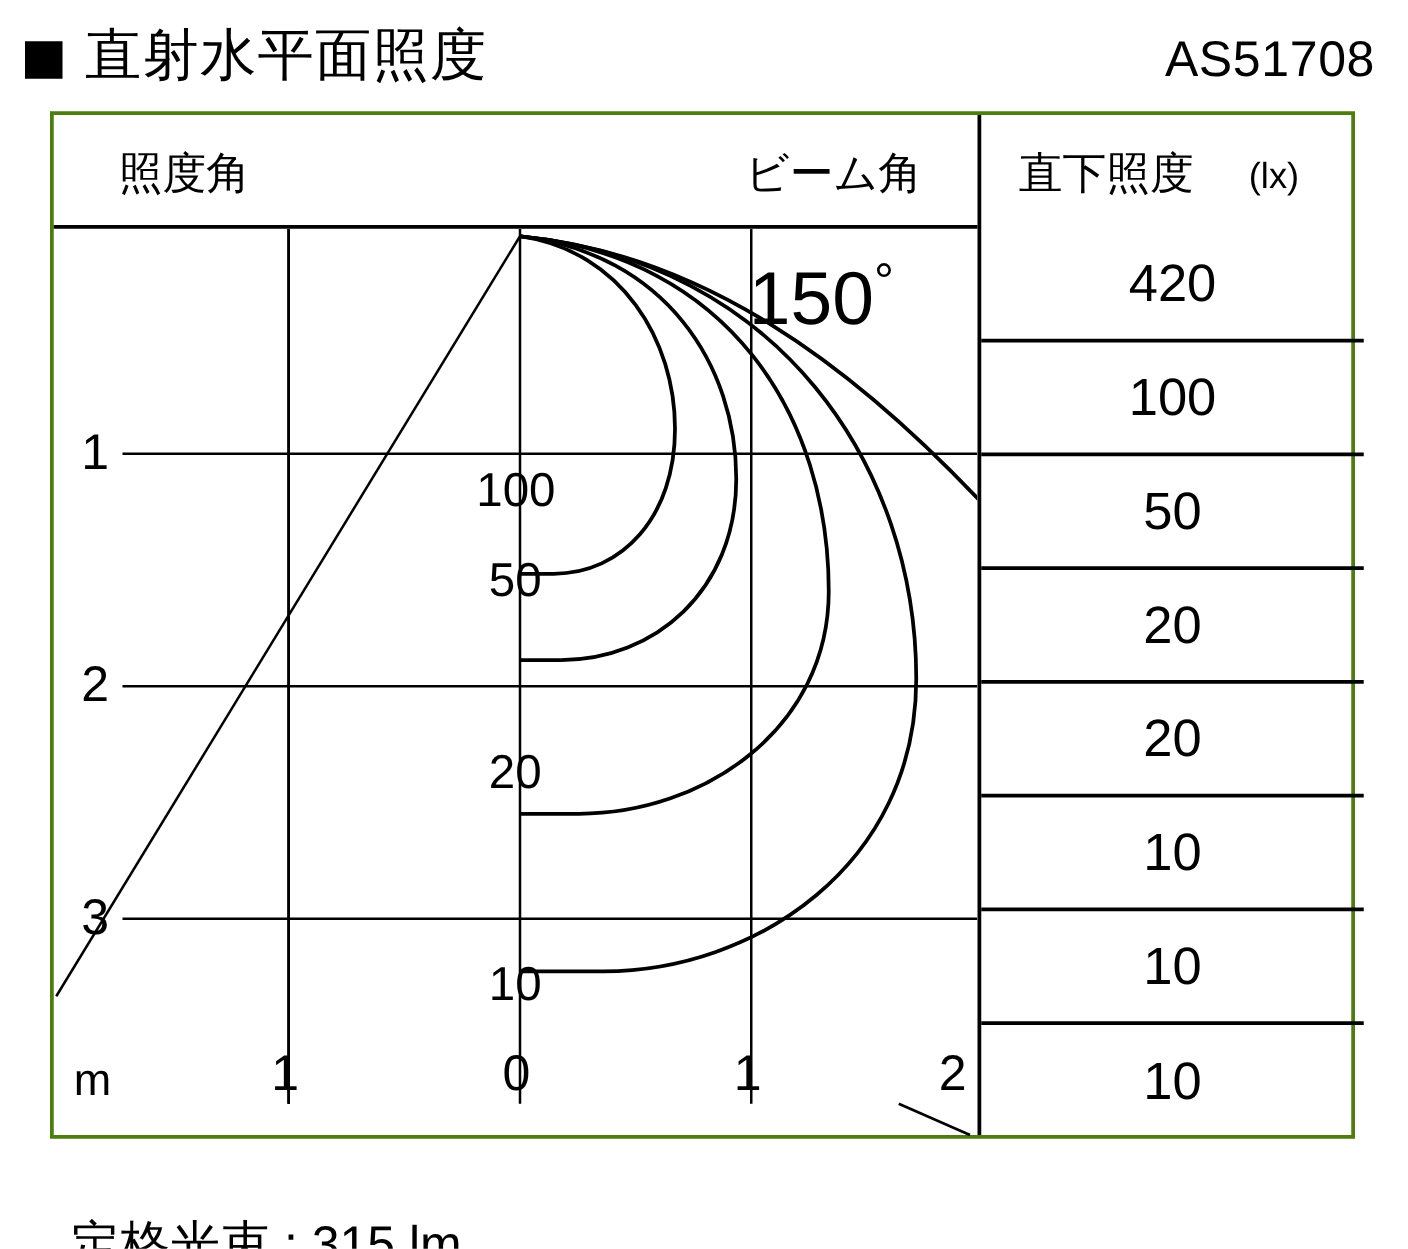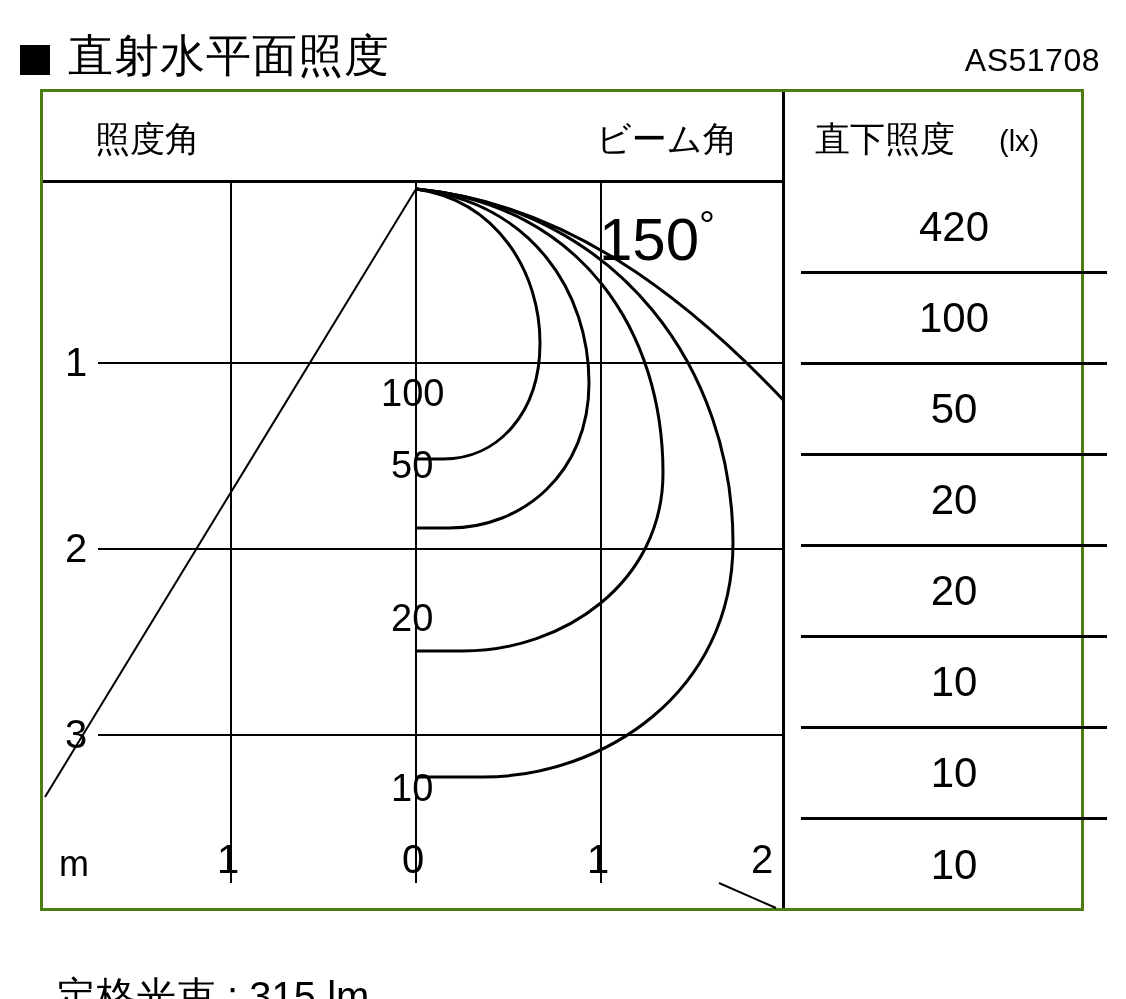--- a/index.html
+++ b/index.html
@@ -19,21 +19,21 @@
   #page-root {
     position: absolute;
     left: 0; top: 0;
     width: 1126px;
     height: 999px;
   }
 
   
   .header {
     position: absolute;
-    left: 0; top: 12px;
+    left: 0; top: 0;
     width: 1126px;
     height: 64px;
   }
   .header-marker {
     position: absolute;
     left: 20px;
     top: 33px;
     width: 30px;
     height: 30px;
     background: #000000;
@@ -44,21 +44,21 @@
     top: 16px;
     font-size: 45px;
     line-height: 56px;
     letter-spacing: 1px;
     white-space: nowrap;
   }
   .header-code {
     position: absolute;
     right: 26px;
     top: 24px;
-    font-size: 32px;
+    font-size: 40px;
     line-height: 48px;
     white-space: nowrap;
     letter-spacing: 0.5px;
   }
 
   
   .frame {
     position: absolute;
     left: 40px;
     top: 89px;
@@ -170,21 +170,20 @@
     line-height: 42px;
   }
 
   
   .table {
     position: absolute;
     left: 742px;
     top: 91px;
     width: 306px;
     height: 728px;
-    padding-left: 16px;
   }
   .trow {
     position: relative;
     width: 100%;
     box-sizing: border-box;
     border-bottom: 3px solid #000000;
     display: flex;
     align-items: center;
     justify-content: center;
   }

